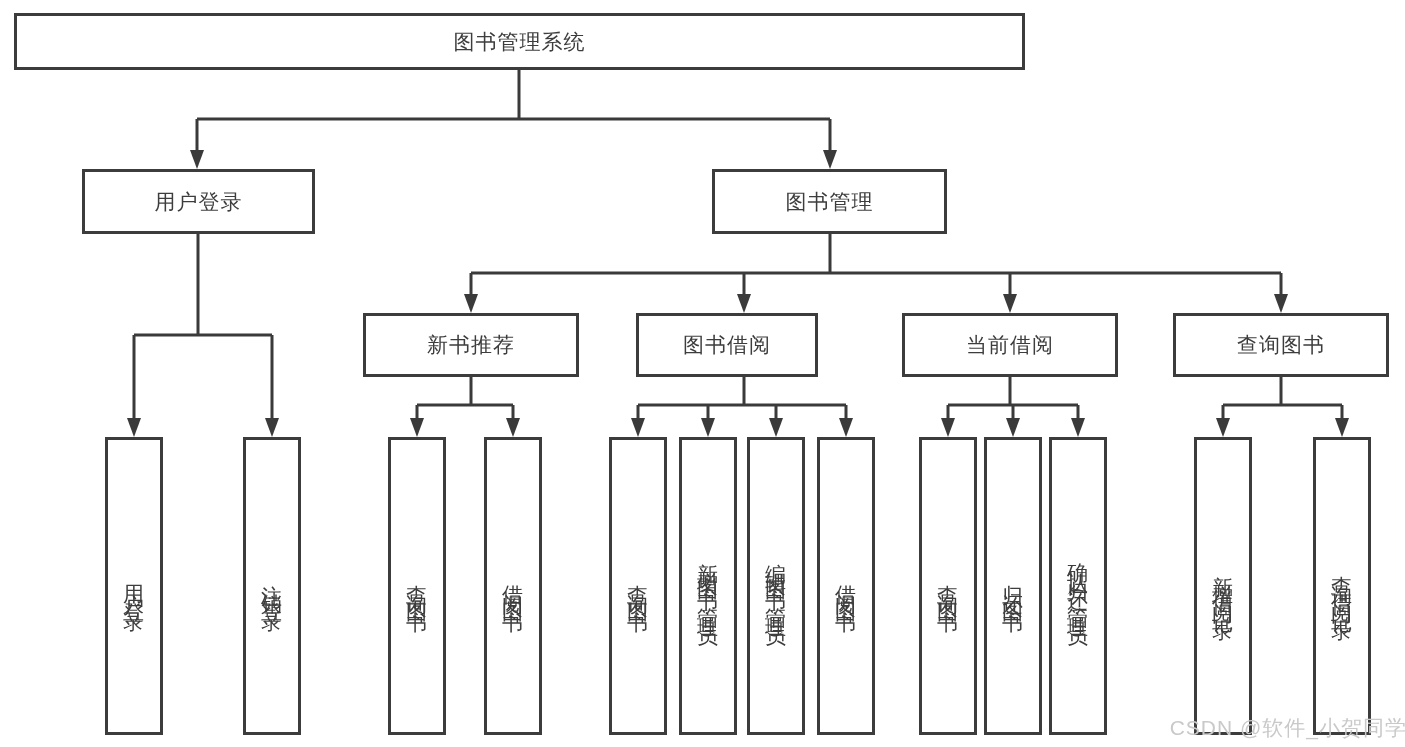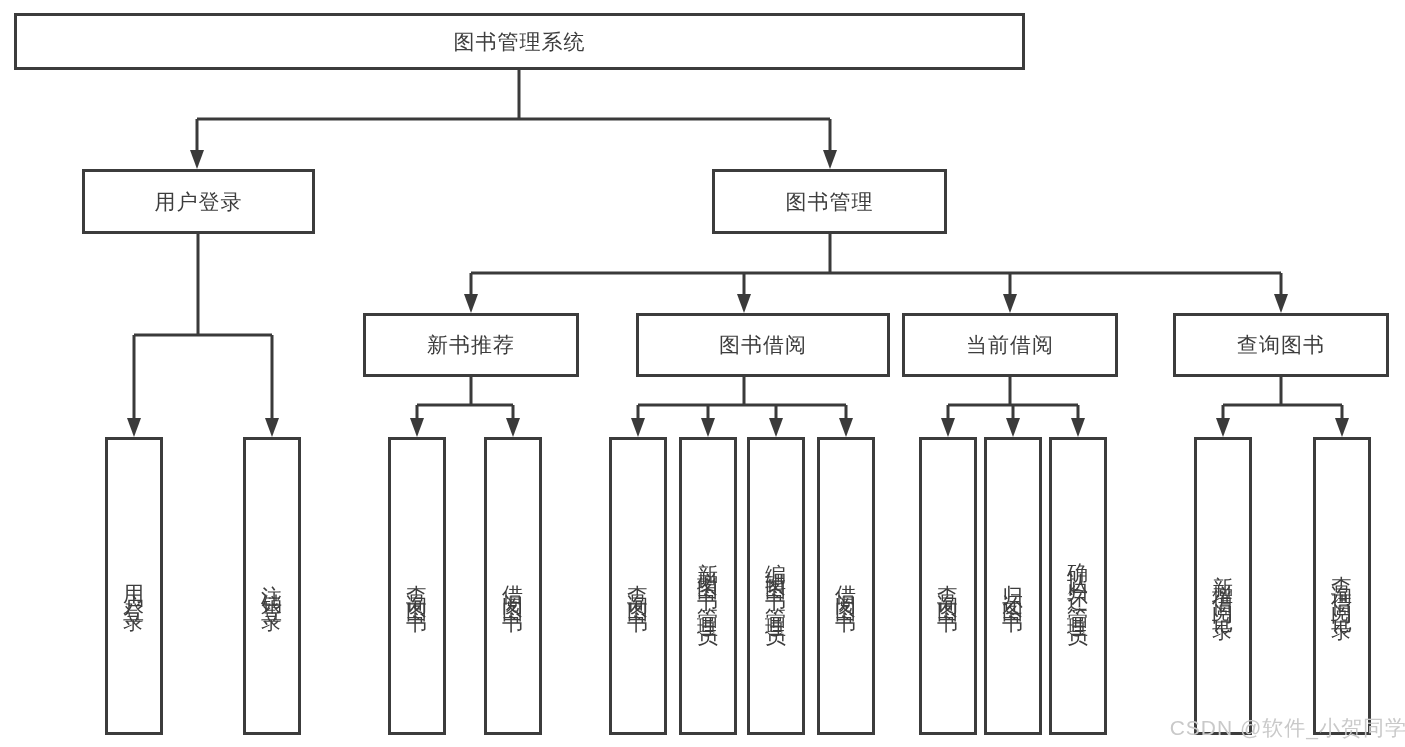--- a/index.html
+++ b/index.html
@@ -97,21 +97,21 @@
   <div class="node h" style="left:82px; top:169px; width:233px; height:65px;">
     <span>用户登录</span>
   </div>
   <div class="node h" style="left:363px; top:313px; width:216px; height:64px;">
     <span>新书推荐</span>
   </div>
 
   <div class="node h" style="left:712px; top:169px; width:235px; height:65px;">
     <span>图书管理</span>
   </div>
-  <div class="node h" style="left:636px; top:313px; width:254px; height:64px;font-family:Liberation Serif, serif;">
+  <div class="node h" style="left:636px; top:313px; width:182px; height:64px;font-family:Liberation Serif, serif;">
     <span>图书借阅</span>
   </div>
   <div class="node h" style="left:902px; top:313px; width:216px; height:64px;font-family:Liberation Mono, monospace;">
     <span>当前借阅</span>
   </div>
   <div class="node h" style="left:1173px; top:313px; width:216px; height:64px;">
     <span>查询图书</span>
   </div>
 
   <div class="node v" style="left:105px; top:437px; width:58px; height:298px;">

